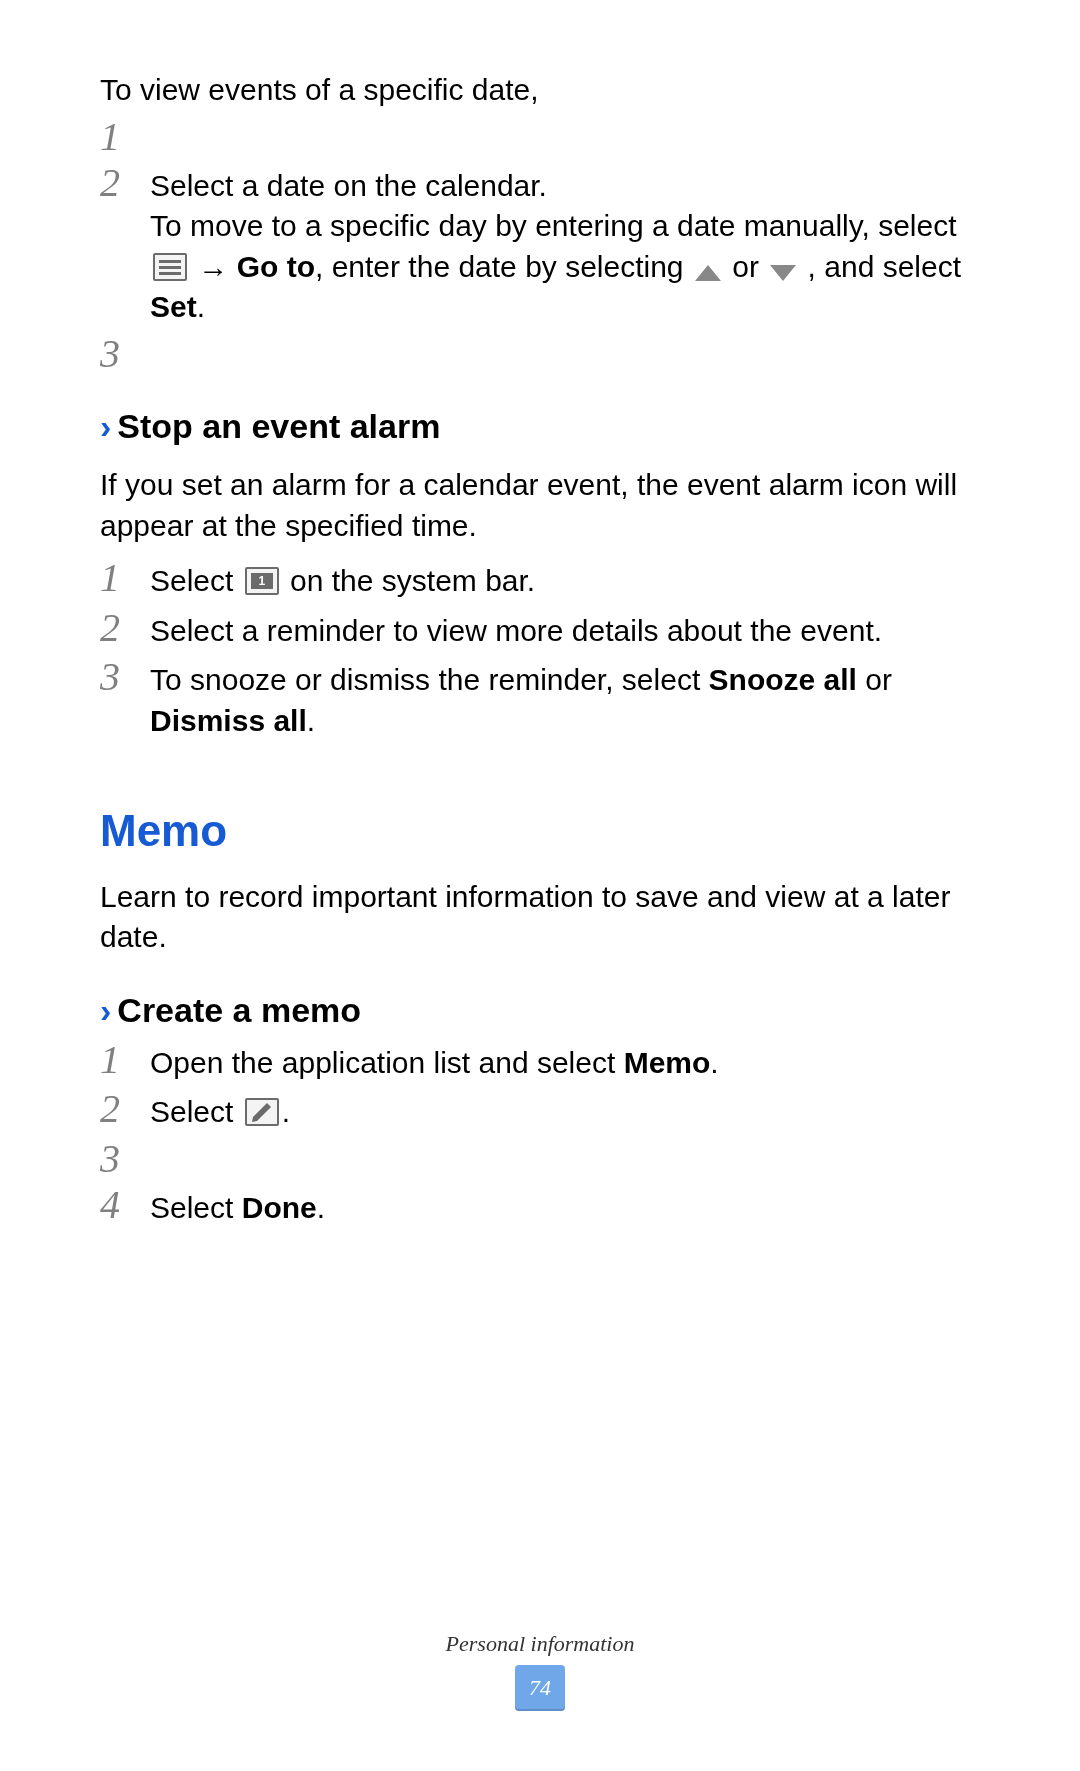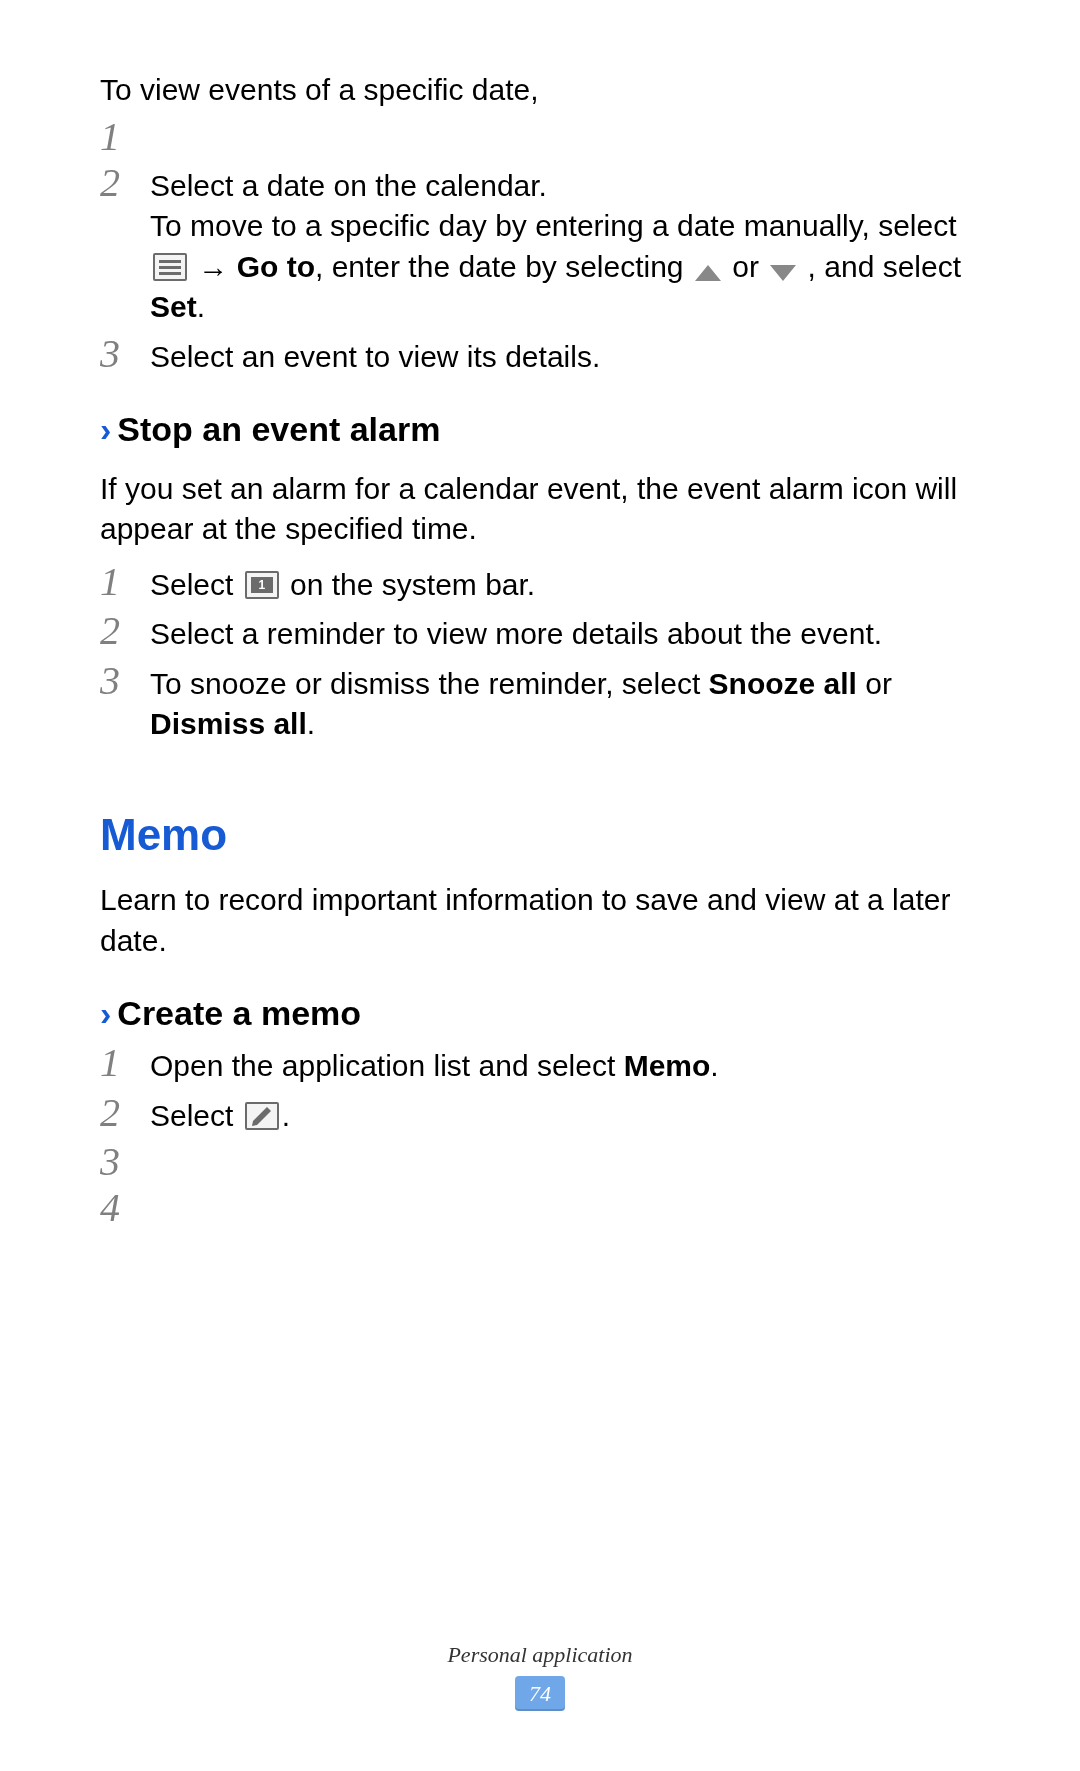--- a/index.html
+++ b/index.html
@@ -116,21 +116,21 @@
     text-align: center;
   }
   .footer-label {
     font-style: italic;
     font-size: 22px;
     color: #333;
     font-family: Georgia, "Times New Roman", serif;
   }
   .page-badge {
     margin: 6px auto 0;
-    width: 50px; height: 35px;
+    width: 50px; height: 46px;
     background: #6fa7e8;
     border-radius: 4px;
     color: #fff;
     font-size: 22px;
     display: flex; align-items: center; justify-content: center;
     font-style: italic;
     font-family: Georgia, "Times New Roman", serif;
     box-shadow: inset 0 -2px 0 rgba(0,0,0,0.15);
   }
   .arrow-text { font-family: Arial, sans-serif; }
@@ -151,21 +151,20 @@
       <span>To move to a specific day by entering a date manually, select </span><span class="icon icon-menu"></span><span class="arrow-text"> → </span><span class="bold">Go to</span><span>, enter the date by selecting </span><span class="icon">
           <span class="tri-up"></span>
         </span><span> or </span><span class="icon">
           <span class="tri-down"></span>
         </span><span> ,</span>
       <span>and select </span><span class="bold">Set</span><span>.</span>
     </span>
   </li>
   <li class="step">
     <span class="step-num">3</span>
-    <span class="step-body">Select an event to view its details.</span>
   </li>
 </ol>
 
 <div class="sub-heading">
   <span class="chev">›</span>
   <span>Stop an event alarm</span>
 </div>
 <p class="para">If you set an alarm for a calendar event, the event alarm icon will appear at the specified time.</p>
 
 <ol class="step-list">
@@ -214,19 +213,22 @@
             <path d="M3 15 L17 1 L21 5 L7 19 L2 20 Z" fill="#6b6b6b"></path>
           </svg>
       </span><span>.</span>
     </span>
   </li>
   <li class="step">
     <span class="step-num">3</span>
   </li>
   <li class="step">
     <span class="step-num">4</span>
+    <span class="step-body">
+      <span>Select </span><span class="bold">Done</span><span>.</span>
+    </span>
   </li>
 </ol>
 
 <div class="footer">
-  <div class="footer-label">Personal application</div>
+  <div class="footer-label">Personal information</div>
   <div class="page-badge">74</div>
 </div>
 
 </body></html>

